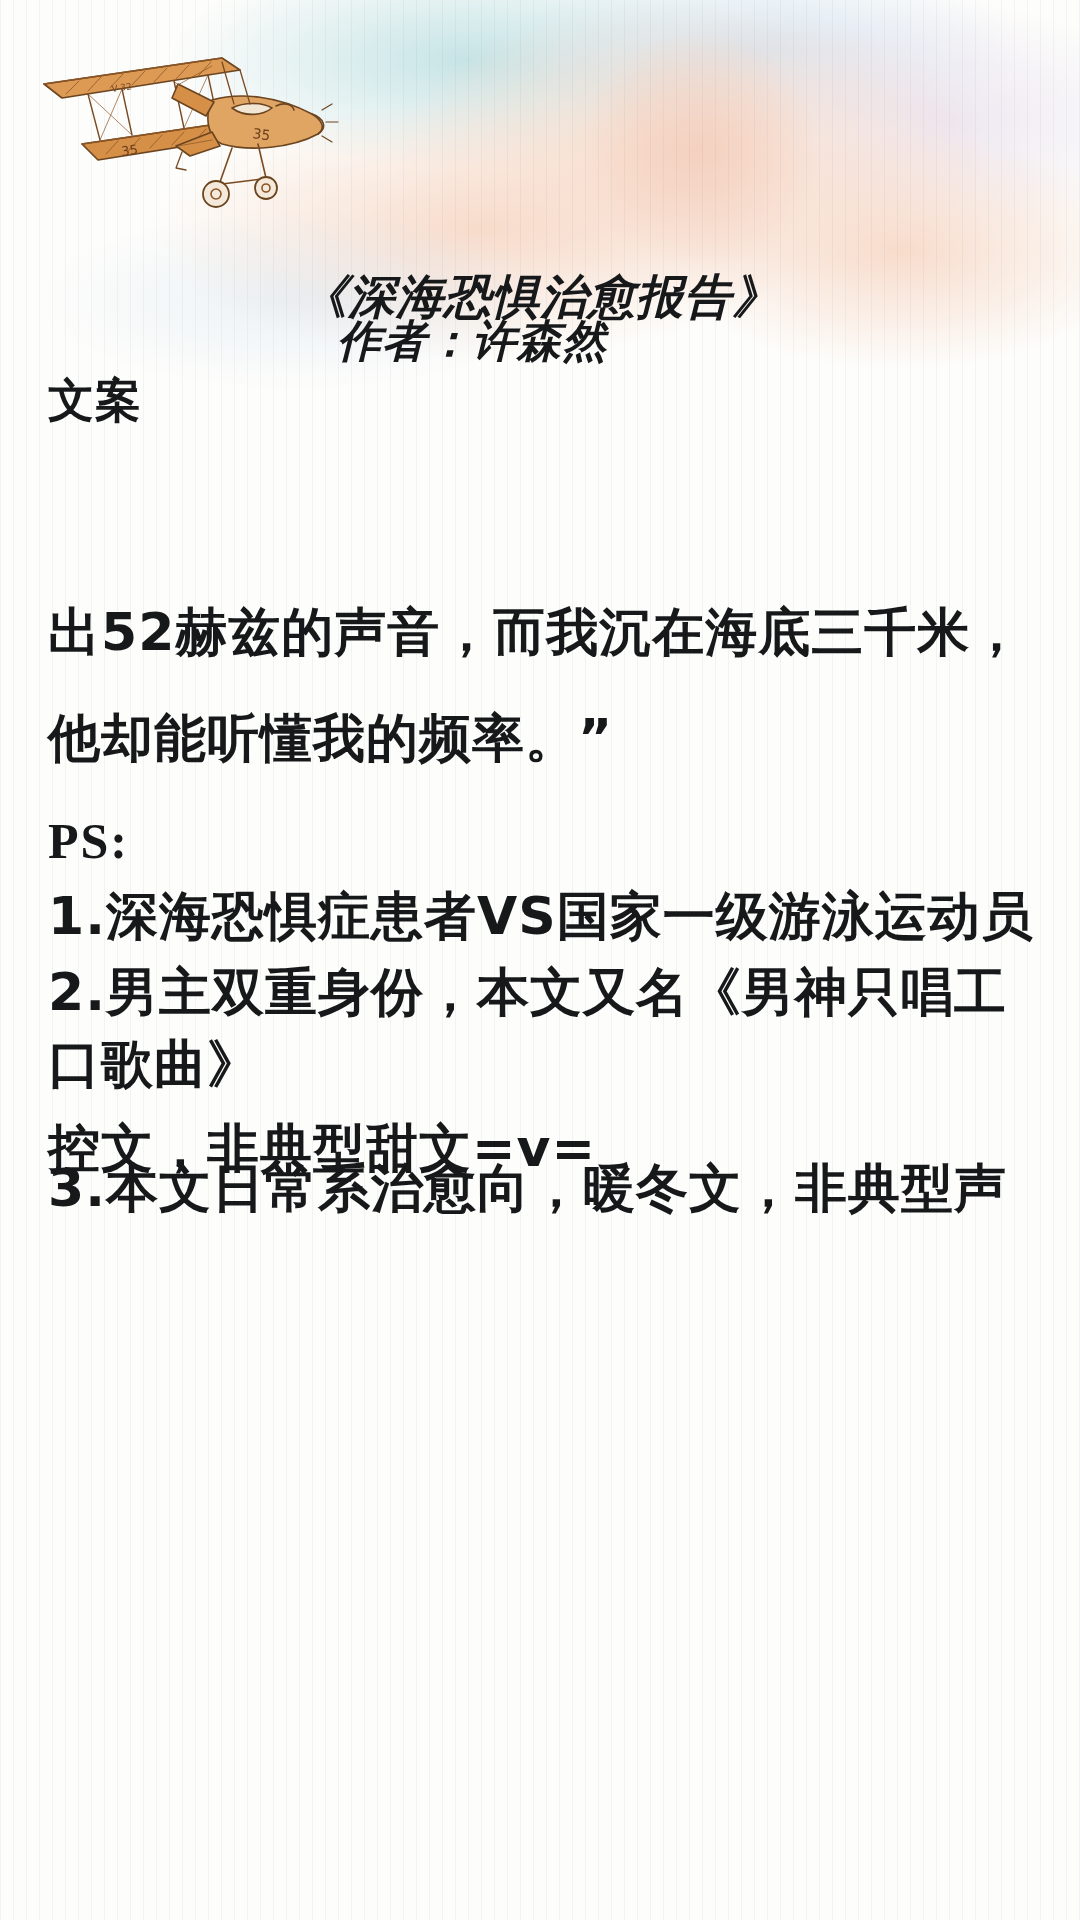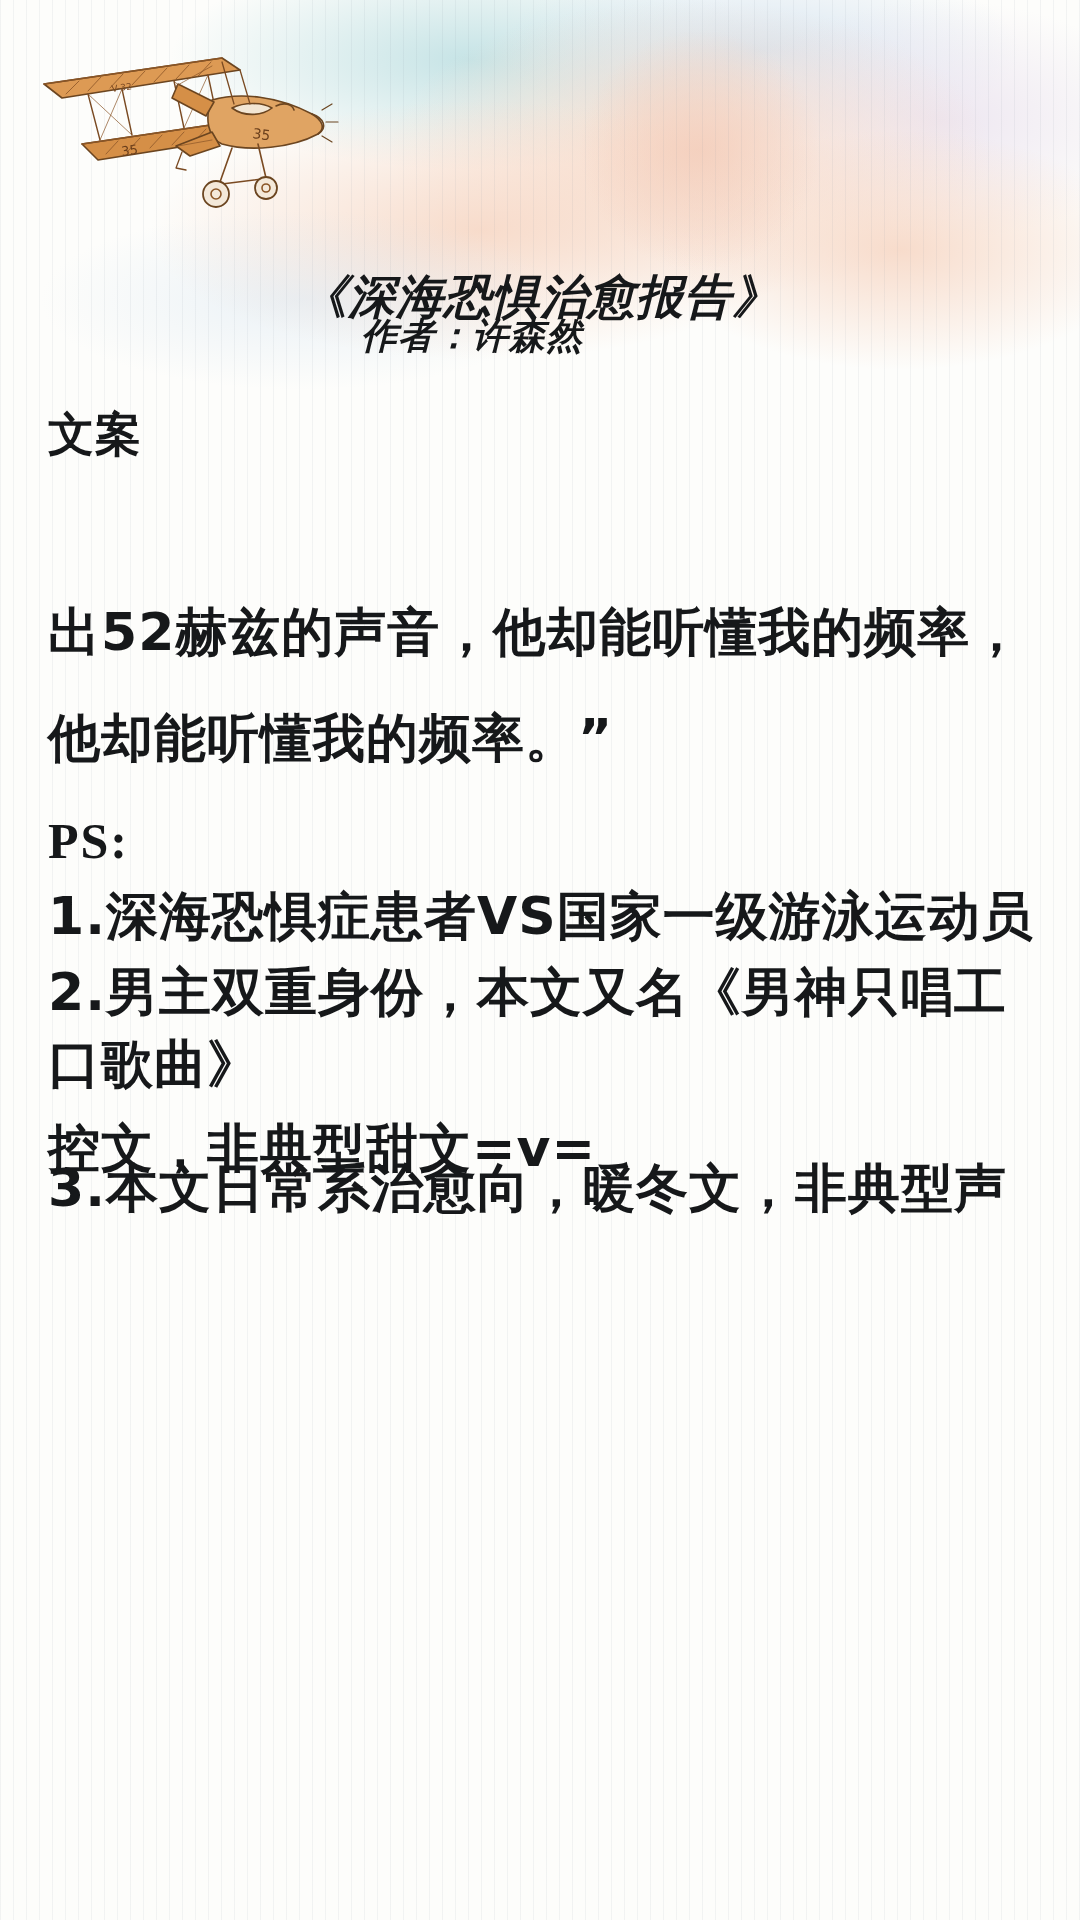--- a/index.html
+++ b/index.html
@@ -79,21 +79,21 @@
     font-style: italic;
     font-weight: 700;
     margin-top: 30px;
   }
 
   .author {
     left: 0;
     right: 0;
     width: 944px;
     text-align: center;
-    font-size: 36px;
+    font-size: 44px;
     font-style: italic;
     font-weight: 700;
   }
 
   .heading {
     left: 48px;
     font-size: 46px;
     font-weight: 700;
   }
 
@@ -197,23 +197,23 @@
       <path d="M150 64 L186 44 M152 124 L186 118" stroke="#8a5526" stroke-width="0.7"></path>
     </g>
   </svg>
 
   <div class="text-layer">
 
     <div class="ln title" style="top: 236px;">《深海恐惧治愈报告》</div>
 
     <div class="ln author" style="top: 312px;">作者：许森然</div>
 
-    <div class="ln heading" style="top: 404px;">文案</div>
-
-    <div class="ln body-line" style="top: 598px;">出52赫兹的声音，他却能听懂我的频率，</div>
+    <div class="ln heading" style="top: 370px;">文案</div>
+
+    <div class="ln body-line" style="top: 598px;">出52赫兹的声音，而我沉在海底三千米，</div>
     <div class="ln body-line" style="top: 704px;">他却能听懂我的频率。”</div>
 
     <div class="ln ps-label" style="top: 812px; font-family: Liberation Serif, serif;">PS:</div>
 
     <div class="ln body-line" style="top: 882px;">1.深海恐惧症患者VS国家一级游泳运动员</div>
     <div class="ln body-line" style="top: 958px;">2.男主双重身份，本文又名《男神只唱工</div>
     <div class="ln body-line" style="top: 1030px;">口歌曲》</div>
     <div class="ln body-line" style="top: 1106px; margin-top: 48px;">3.本文日常系治愈向，暖冬文，非典型声</div>
     <div class="ln body-line" style="top: 1114px;">控文，非典型甜文=v=</div>
 

